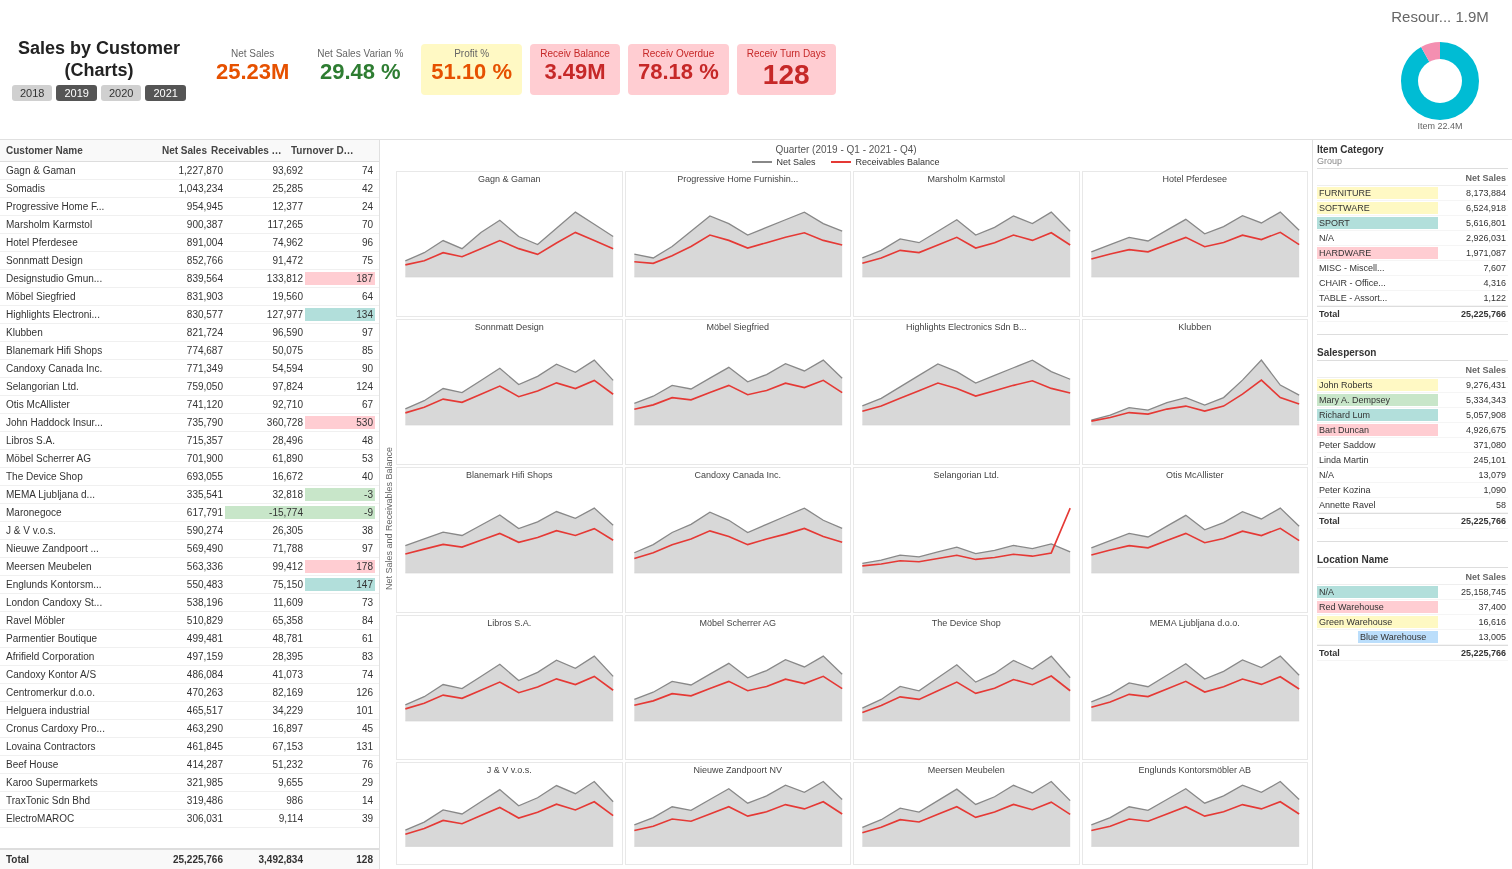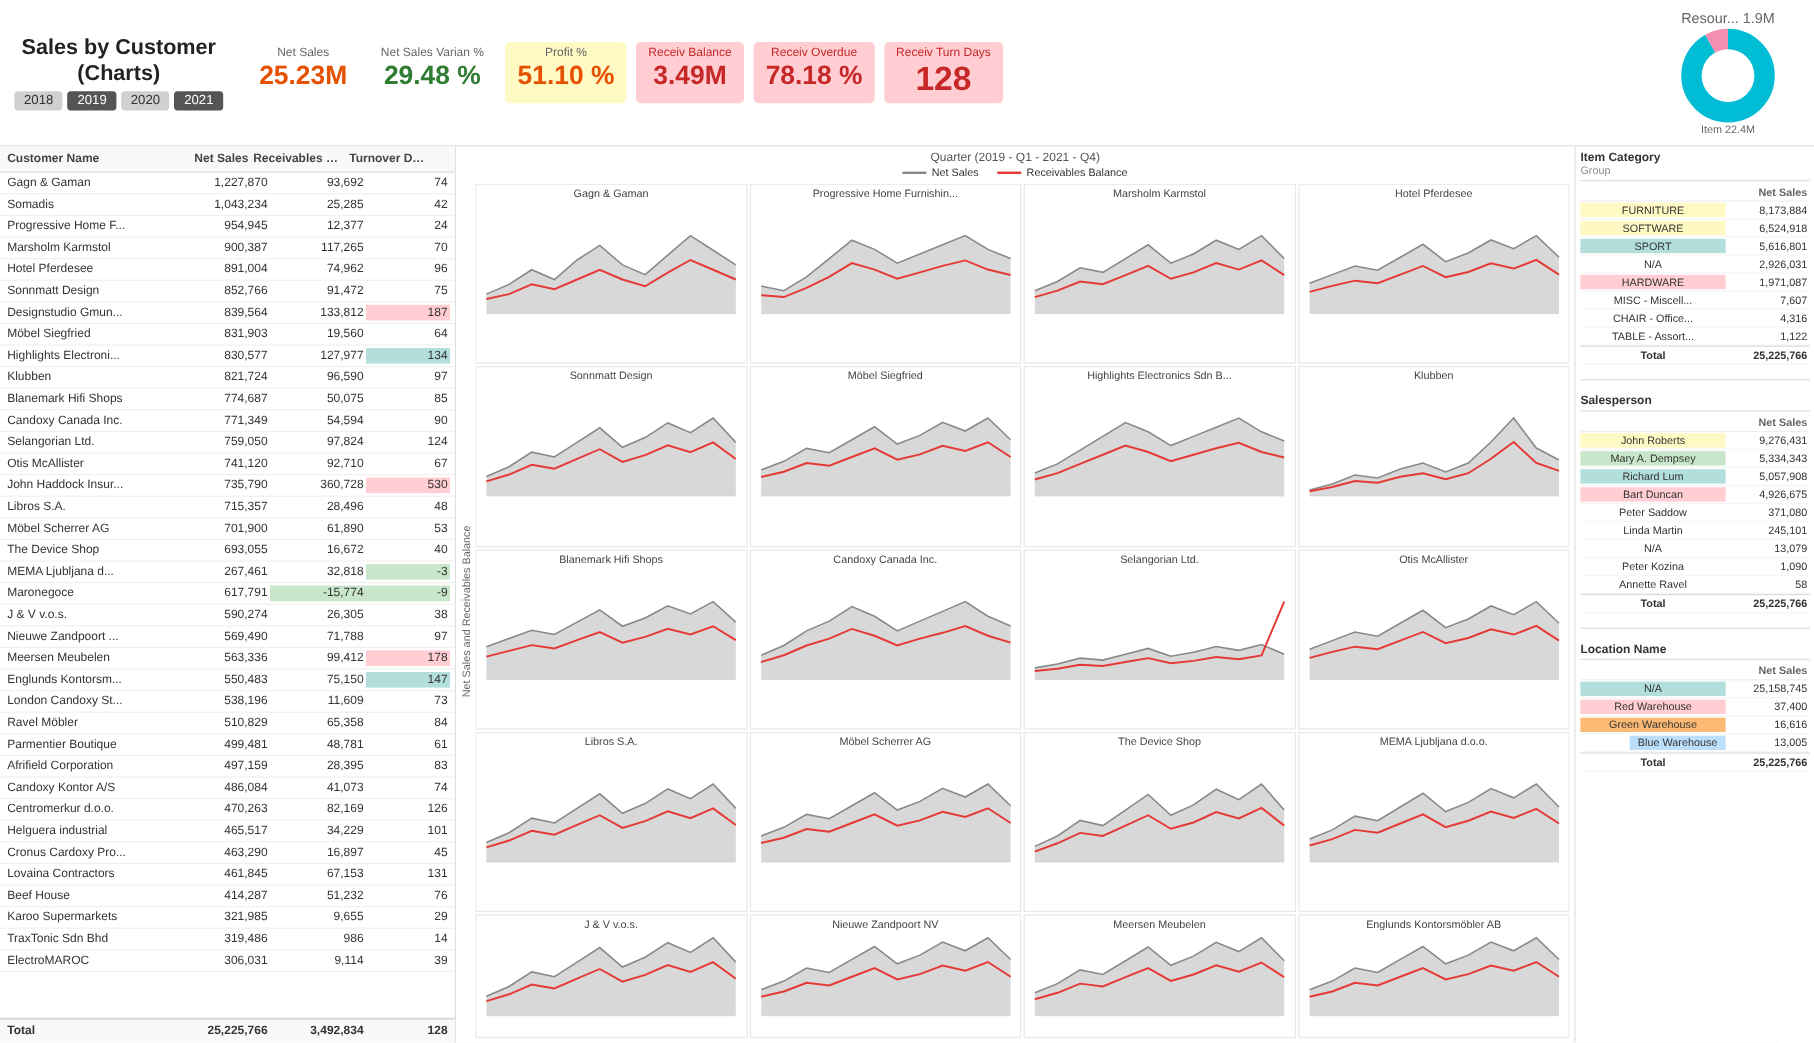--- a/index.html
+++ b/index.html
@@ -53,21 +53,21 @@
     .mini-chart-title { font-size: 9px; color: #444; text-align: center; white-space: nowrap; overflow: hidden; text-overflow: ellipsis; }
     .mini-chart-svg { flex: 1; }
 
     
     .right-panel { width: 200px; flex-shrink: 0; border-left: 1px solid #e0e0e0; display: flex; flex-direction: column; overflow-y: auto; padding: 4px; gap: 8px; }
     .right-table { width: 100%; }
     .right-table-title { font-weight: 700; font-size: 10px; color: #333; border-bottom: 1px solid #ddd; padding-bottom: 2px; margin-bottom: 2px; }
     .right-table-header { display: grid; grid-template-columns: 1fr 70px; font-weight: 600; font-size: 9px; color: #666; border-bottom: 1px solid #eee; padding: 1px 0; }
     .right-row { display: grid; grid-template-columns: 1fr 70px; font-size: 9px; padding: 1px 0; border-bottom: 1px solid #f5f5f5; }
     .right-row.total { font-weight: 700; border-top: 1px solid #ddd; }
-    .right-cell { padding: 1px 2px; white-space: nowrap; overflow: hidden; text-overflow: ellipsis; text-align: center; }
+    .right-cell { padding: 1px 2px; white-space: nowrap; overflow: hidden; text-overflow: ellipsis; }
     .right-cell.right { text-align: right; }
   </style>
 </head>
 <body>
 
 <div class="dashboard">
 
   <div class="header">
     <div class="title-block">
       <div class="main-title">
@@ -103,21 +103,21 @@
         <span class="kpi-label">Receiv Overdue</span>
         <span class="kpi-value">78.18 %</span>
       </div>
       <div class="kpi-card red-bg">
         <span class="kpi-label">Receiv Turn Days</span>
         <span class="kpi-value" style="font-size:28px;">128</span>
       </div>
     </div>
 
     <div class="donut-area">
-      <div style="font-size:12px; color:#666; margin-bottom:1px;">Resour... 1.9M</div>
+      <div style="font-size:15px; color:#666; margin-bottom:16px;">Resour... 1.9M</div>
       <svg width="80" height="80" viewBox="0 0 80 80">
 
         <circle cx="40" cy="40" r="30" fill="none" stroke="#00bcd4" stroke-width="18" stroke-dasharray="173 16" stroke-dashoffset="0" transform="rotate(-90 40 40)"></circle>
         <circle cx="40" cy="40" r="30" fill="none" stroke="#f48fb1" stroke-width="18" stroke-dasharray="16 173" stroke-dashoffset="-173" transform="rotate(-90 40 40)"></circle>
         <circle cx="40" cy="40" r="22" fill="#fff"></circle>
       </svg>
       <div style="font-size:9px; color:#666;">Item 22.4M</div>
     </div>
   </div>
 
@@ -235,21 +235,21 @@
     <div class="cell right">53</div>
   </div>
           <div class="table-row">
     <div class="cell">The Device Shop</div>
     <div class="cell right">693,055</div>
     <div class="cell right">16,672</div>
     <div class="cell right">40</div>
   </div>
           <div class="table-row">
     <div class="cell">MEMA Ljubljana d...</div>
-    <div class="cell right">267,461</div>
+    <div class="cell right">335,541</div>
     <div class="cell right">32,818</div>
     <div class="cell right highlight-green">-3</div>
   </div>
           <div class="table-row">
     <div class="cell">Maronegoce</div>
     <div class="cell right">617,791</div>
     <div class="cell right highlight-green">-15,774</div>
     <div class="cell right highlight-green">-9</div>
   </div>
           <div class="table-row">
@@ -665,21 +665,21 @@
   </div>
           <div class="right-row">
       <div class="right-cell" style="background:#b2dfdb;">N/A</div>
       <div class="right-cell right">25,158,745</div>
     </div>
           <div class="right-row">
       <div class="right-cell" style="background:#ffcdd2;">Red Warehouse</div>
       <div class="right-cell right">37,400</div>
     </div>
           <div class="right-row">
-      <div class="right-cell" style="background:#fdba74;">Green Warehouse</div>
+      <div class="right-cell" style="background:#fef9c3;">Green Warehouse</div>
       <div class="right-cell right">16,616</div>
     </div>
           <div class="right-row">
       <div class="right-cell" style="background:#bbdefb;margin-left:41px;">Blue Warehouse</div>
       <div class="right-cell right">13,005</div>
     </div>
           <div class="right-row total">
       <div class="right-cell" style="">Total</div>
       <div class="right-cell right">25,225,766</div>
     </div>

